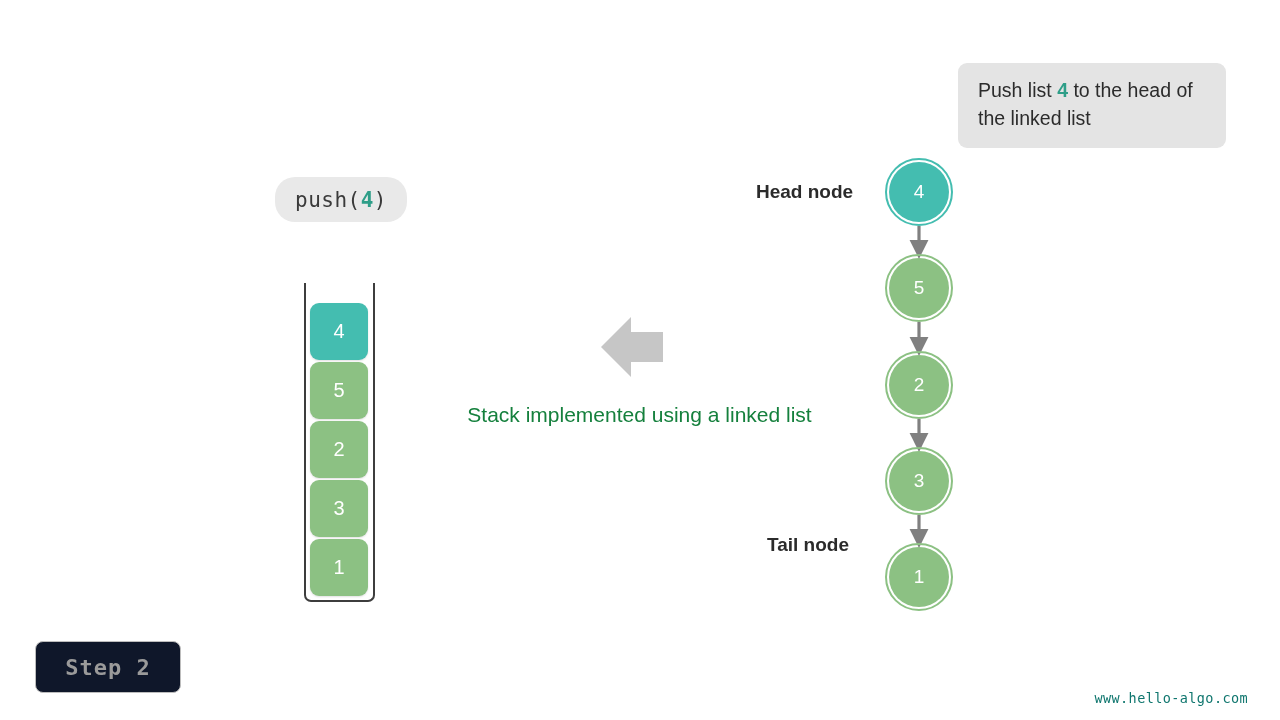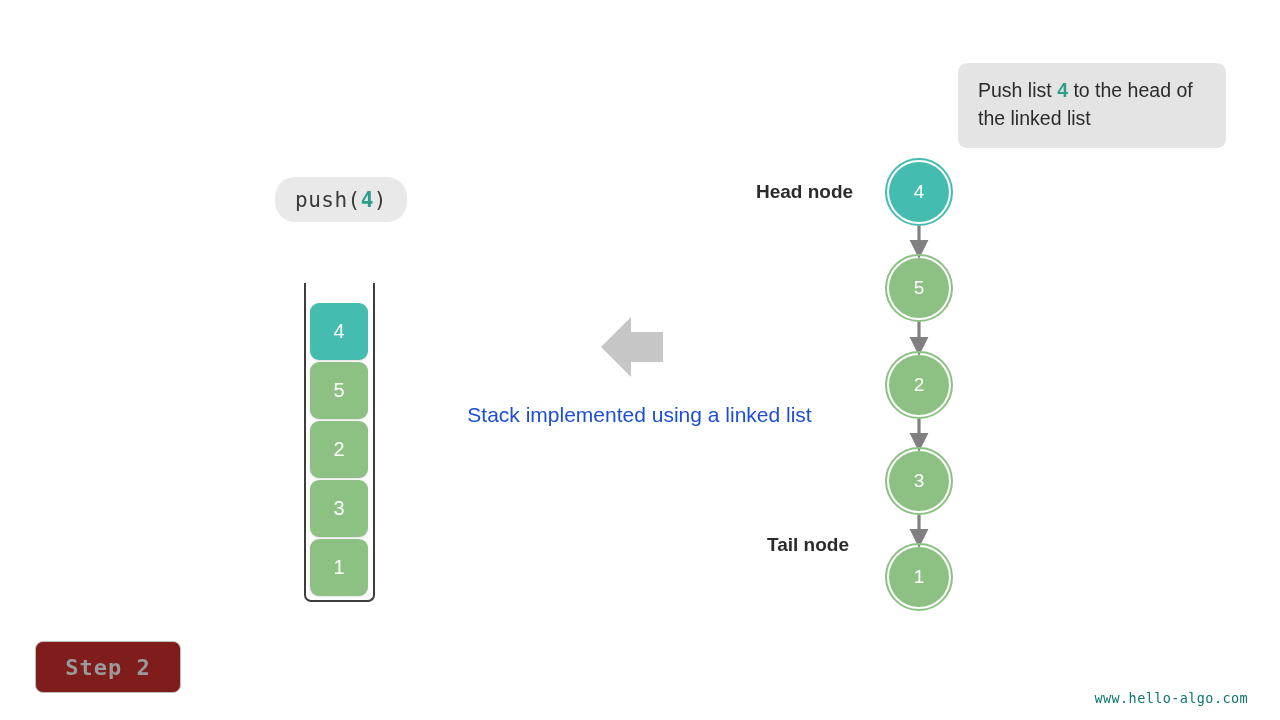--- a/index.html
+++ b/index.html
@@ -102,21 +102,21 @@
   }
 
   
   .caption {
     position: absolute;
     left: 0px;
     top: 403px;
     width: 1280px;
     text-align: center;
     font-size: 21px;
-    color: #1d4ed8;
+    color: #15803d;
   }
   .caption-inner { display: inline-block; margin-left: -1px; }
 
   
   .ll {
     position: absolute;
     left: 0;
     top: 0;
     width: 1280px;
     height: 720px;
@@ -154,21 +154,21 @@
   }
 
   
   .step-badge {
     position: absolute;
     left: 35px;
     top: 641px;
     width: 146px;
     height: 52px;
     box-sizing: border-box;
-    background: #7f1d1d;
+    background: #0f172a;
     border: 1.5px solid #bdbdbd;
     border-radius: 8px;
     display: flex;
     align-items: center;
     justify-content: center;
     font-family: "DejaVu Sans Mono", "Liberation Mono", monospace;
     font-weight: bold;
     font-size: 22px;
     color: #9a9a9a;
     letter-spacing: 1px;

